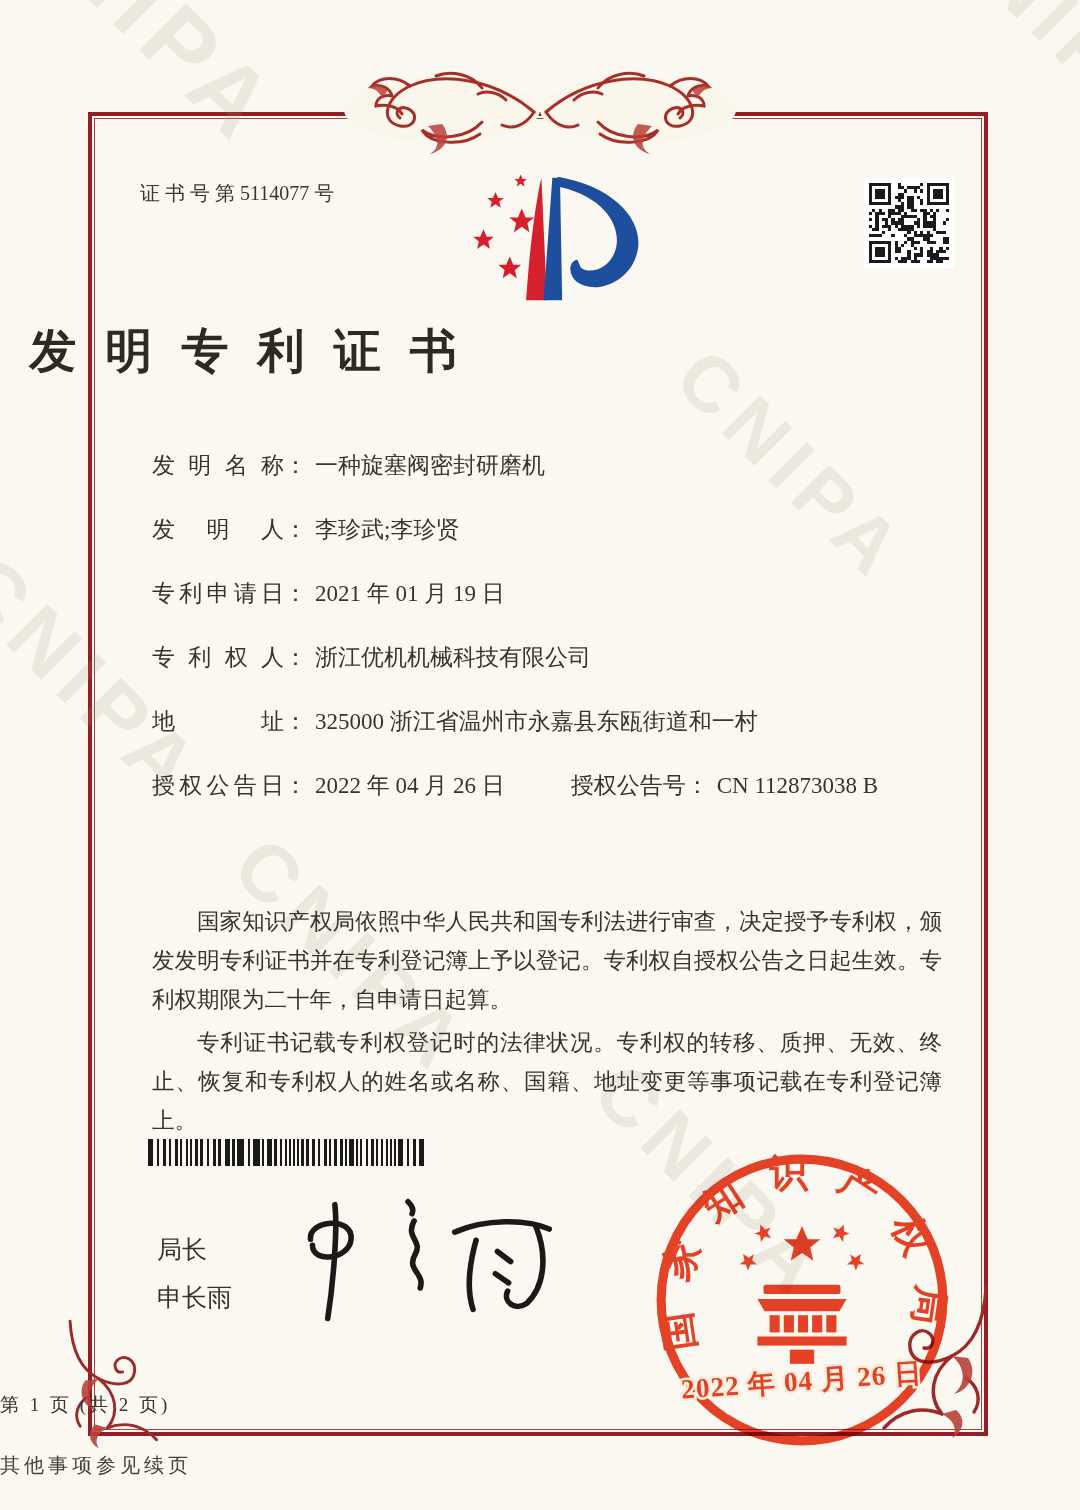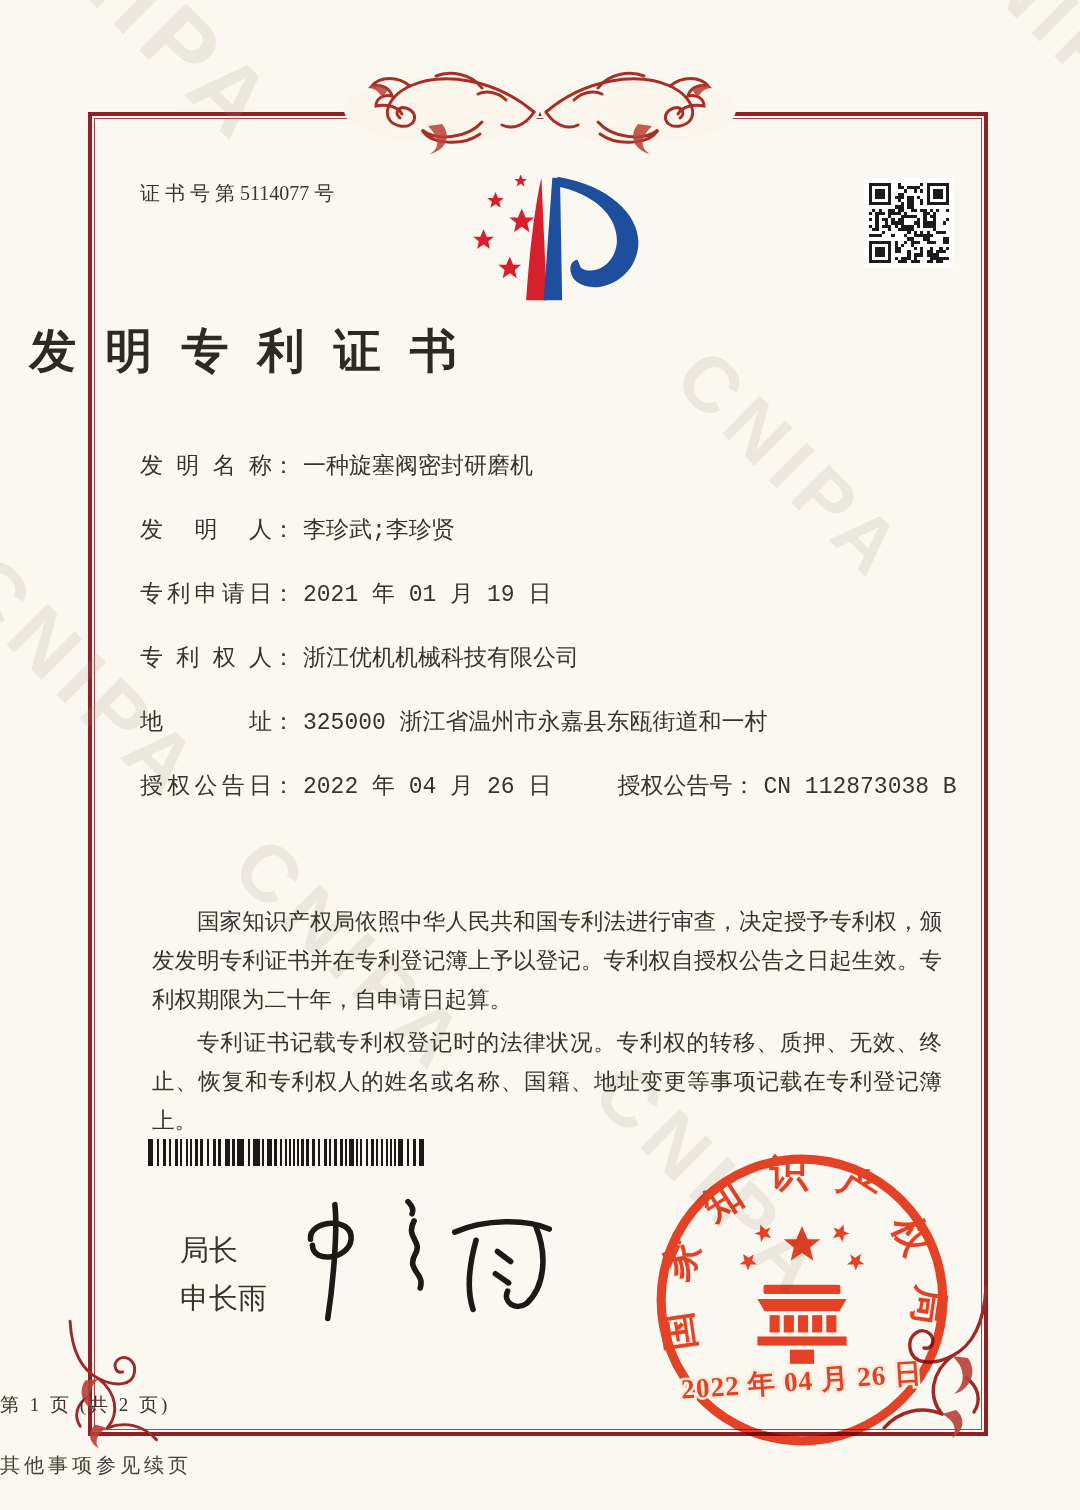--- a/index.html
+++ b/index.html
@@ -52,40 +52,40 @@
     position:absolute;left:864px;top:178px;width:90px;height:90px;
     background:#ffffff;padding:5px;box-sizing:border-box;z-index:6;
   }
   .title{
     position:absolute;left:0;right:0;top:320px;
     text-align:left;font-size:47px;font-weight:700;
     letter-spacing:0.62em;text-indent:0.62em;
     color:#2d2925;z-index:6;
   }
   
-  .fields{position:absolute;left:140px;top:450px;width:800px;z-index:6;font-family:Liberation Mono, monospace;}
+  .fields{position:absolute;left:152px;top:450px;width:800px;z-index:6;}
   .field-row{height:64px;font-size:23px;white-space:nowrap;}
   .f-label{
     display:inline-block;width:132px;
     text-align:justify;text-align-last:justify;
     vertical-align:bottom;
   }
   .f-colon{margin-right:8px;}
   .f-label2{margin-left:66px;text-align:center;}
   
   .body-text{
     position:absolute;left:148px;top:898px;width:798px;
     font-size:22.5px;line-height:39px;text-align:justify;z-index:6;
   }
   .body-text p{margin:4px;text-indent:2em;}
   
   .barcode{position:absolute;left:148px;top:1139px;width:288px;height:27px;z-index:6;}
   .director{
-    position:absolute;left:180px;top:1226px;
-    font-size:29px;line-height:48px;z-index:6;
+    position:absolute;left:157px;top:1226px;
+    font-size:25px;line-height:48px;z-index:6;
   }
   .signature{position:absolute;left:282px;top:1188px;width:315px;height:138px;z-index:6;}
   .seal{
     position:absolute;left:650px;top:1148px;width:304px;height:304px;
     z-index:7;opacity:0.95;mix-blend-mode:multiply;
   }
   .footer-page{
     position:absolute;left:0;right:0;top:1392px;text-align:left;
     font-size:19px;letter-spacing:3px;z-index:6;
   }

